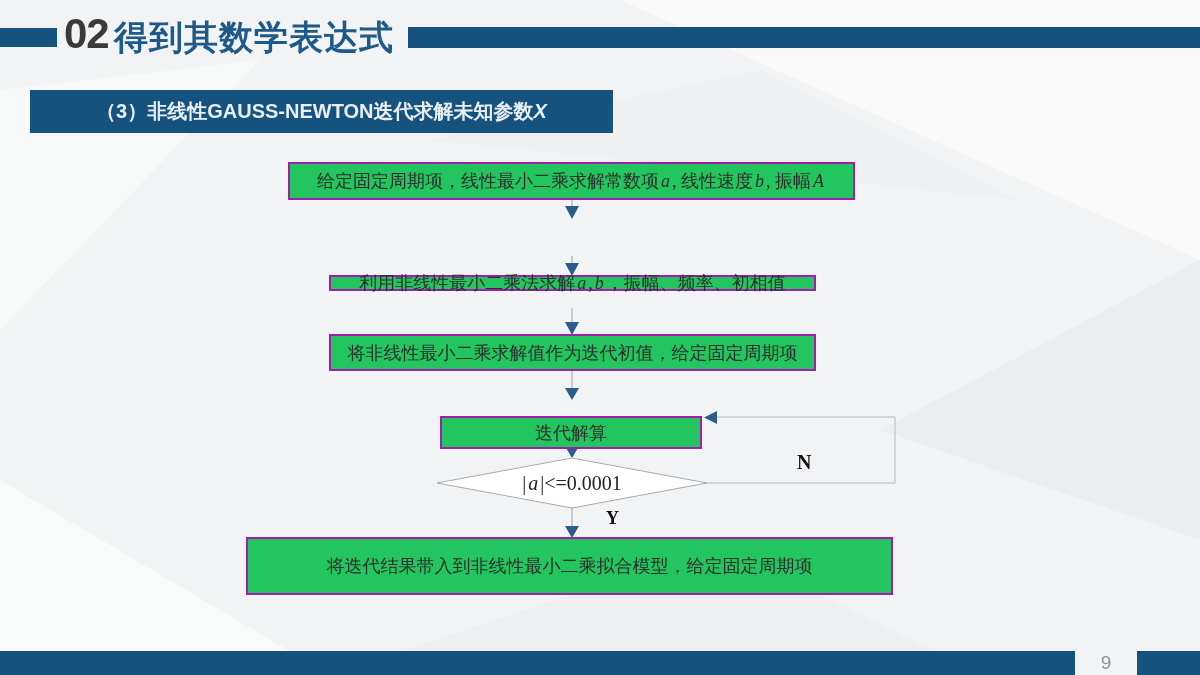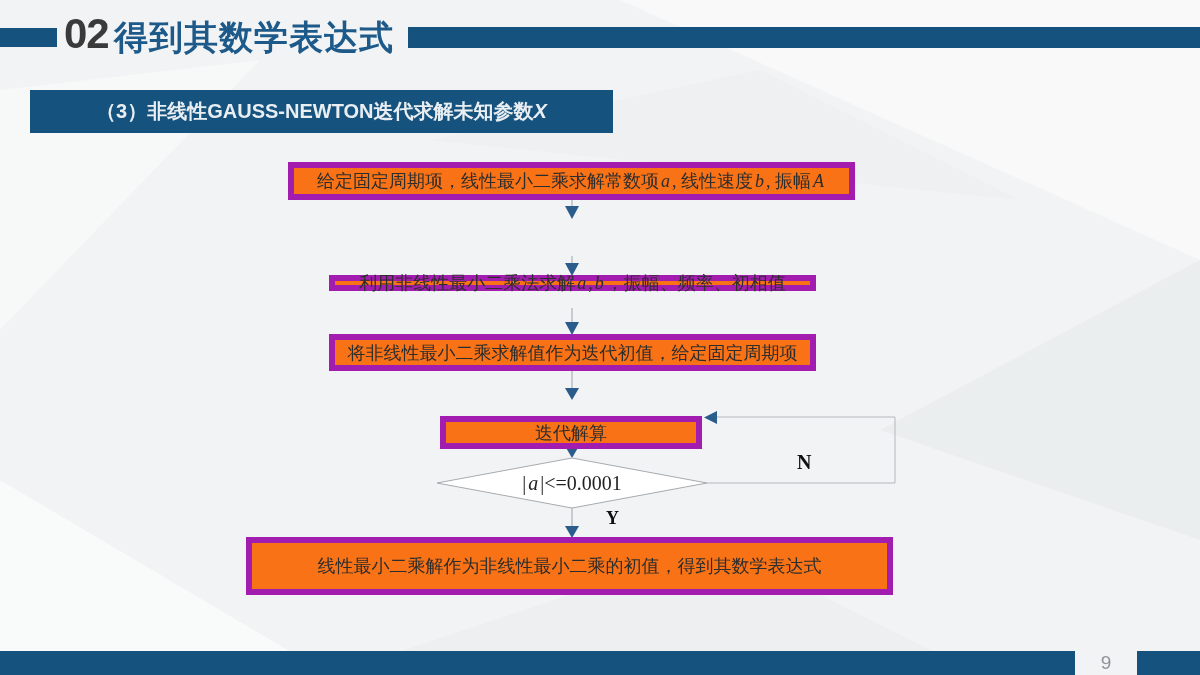--- a/index.html
+++ b/index.html
@@ -23,21 +23,21 @@
   .subheader{
     position:absolute;left:30px;top:90px;width:583px;height:43px;background:#15527e;
     color:#e9eef2;font-size:20px;font-weight:600;display:flex;align-items:center;justify-content:center;
     z-index:2;white-space:nowrap;
   }
   .it{font-style:italic;}
 
   
   .connectors{position:absolute;left:0;top:0;width:1200px;height:675px;z-index:1;}
   .fbox{
-    position:absolute;background:#f97316;border:6px solid #a21caf;box-sizing:border-box;
+    position:absolute;background:#22c55e;border:2px solid #a21caf;box-sizing:border-box;
     display:flex;align-items:center;justify-content:center;white-space:nowrap;
     font-family:"Liberation Serif","DejaVu Serif",serif;font-size:18px;color:#2d2d2d;z-index:2;
   }
   .b1{left:288px;top:162px;width:567px;height:38px;}
   .b2{left:329px;top:219px;width:487px;height:37px;}
   .b3{left:329px;top:275px;width:487px;height:16px;}
   .b4{left:329px;top:334px;width:487px;height:37px;}
   .b5{left:440px;top:416px;width:262px;height:33px;}
   .b6{left:246px;top:537px;width:647px;height:58px;}
   .var{font-style:italic;padding:0 2px;}
@@ -133,21 +133,21 @@
       <span>迭代解算</span>
     </div>
 
   <div class="dtext">
       <span>|</span>
       <span class="var">a</span>
       <span>|&lt;=0.0001</span>
     </div>
 
   <div class="fbox b6">
-      <span>线性最小二乘解作为非线性最小二乘的初值，得到其数学表达式</span>
+      <span>将迭代结果带入到非线性最小二乘拟合模型，给定固定周期项</span>
     </div>
 
   <div class="branch-label lblN">N</div>
   <div class="branch-label lblY">Y</div>
 
   <div class="ft-left"></div>
   <div class="ft-gap">
       <span>9</span>
     </div>
   <div class="ft-right"></div>

